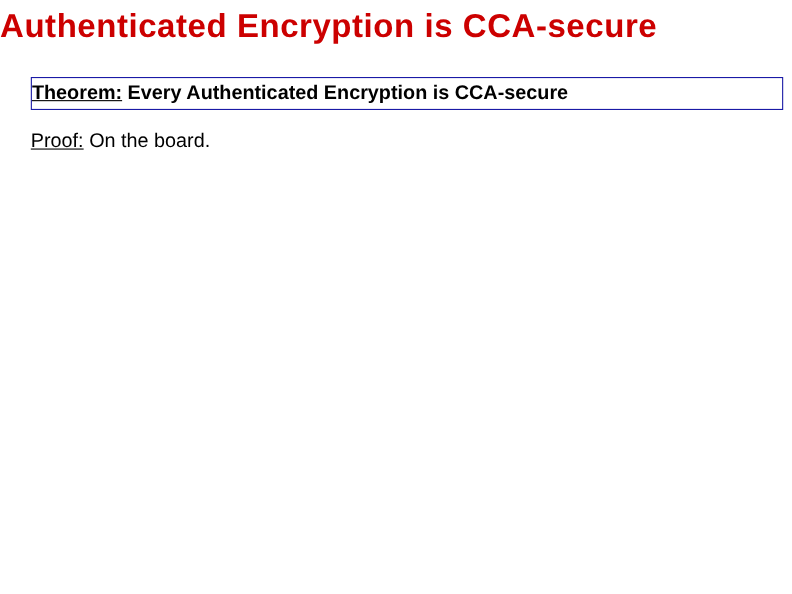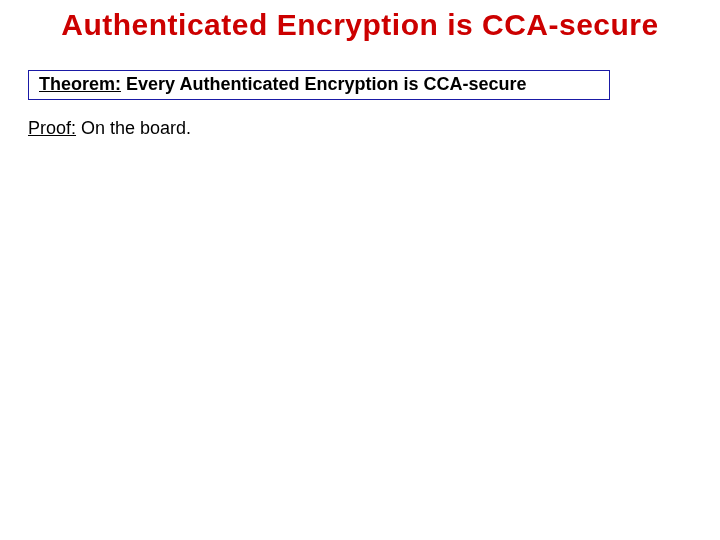--- a/index.html
+++ b/index.html
@@ -16,34 +16,33 @@
     position: relative;
     width: 720px;
     height: 540px;
     box-sizing: border-box;
   }
   .title {
     position: absolute;
     top: 8px;
     left: 0;
     width: 720px;
-    text-align: center;
     font-size: 30px;
     font-weight: bold;
     color: #cc0000;
     letter-spacing: 0.5px;
   }
   .theorem-box {
     position: absolute;
     top: 70px;
     left: 28px;
-    width: 582px;
+    width: 684px;
     box-sizing: border-box;
     border: 1px solid #1a1aa6;
-    padding: 2px 6px 3px 10px;
+    padding: 2px 6px 3px 0;
     font-size: 18px;
     color: #000000;
     line-height: 1.25;
     font-weight: bold;
   }
   .theorem-label {
     text-decoration: underline;
   }
   .proof-line {
     position: absolute;

